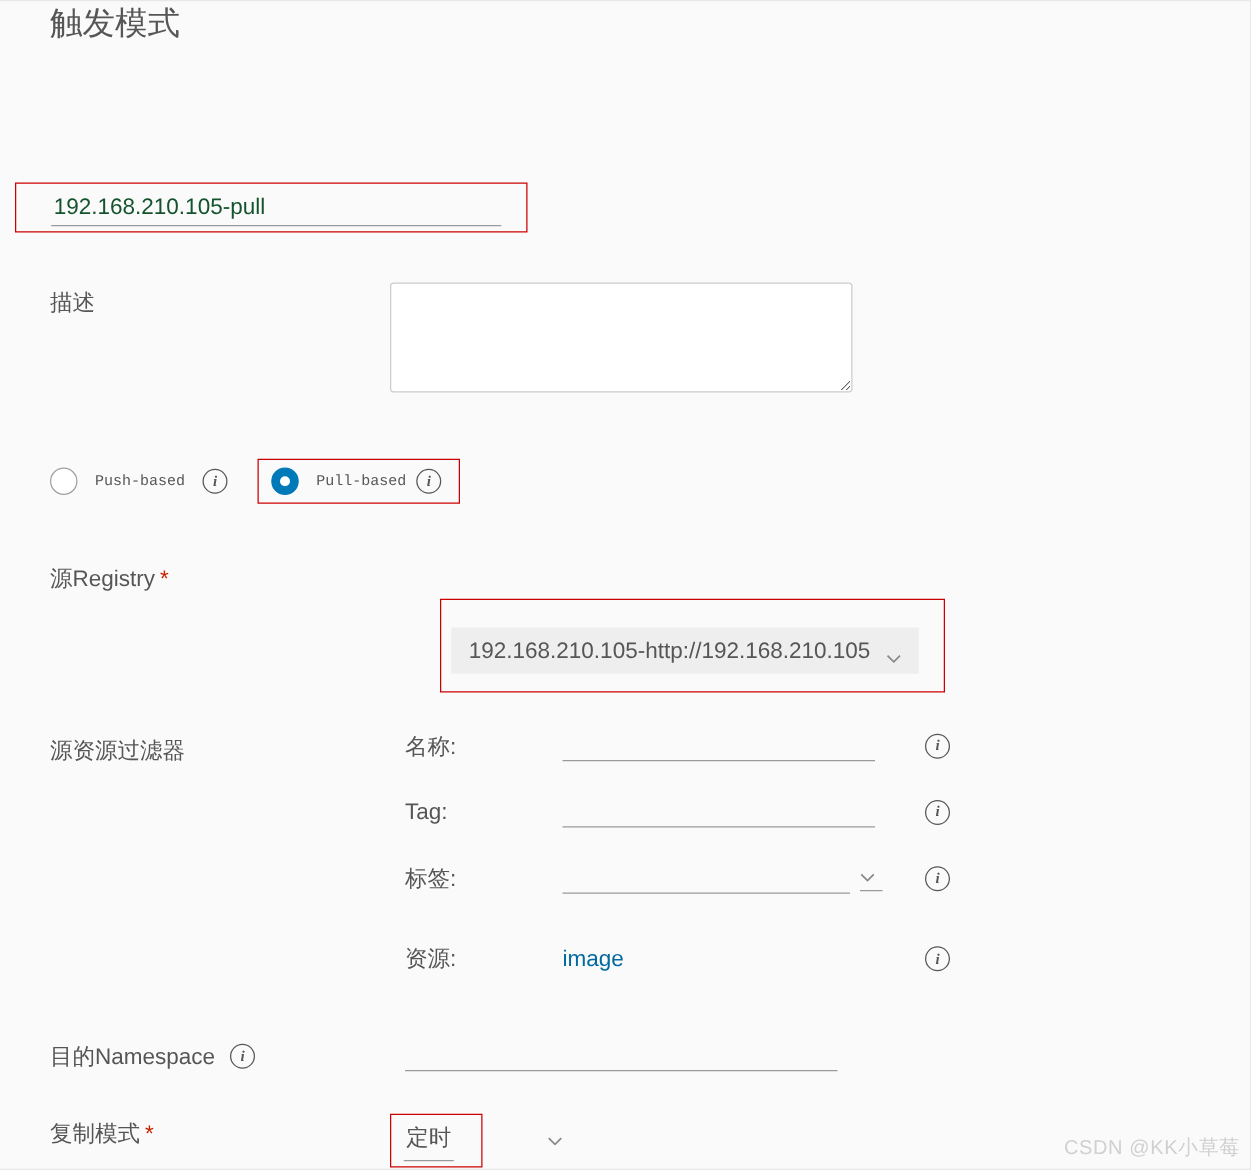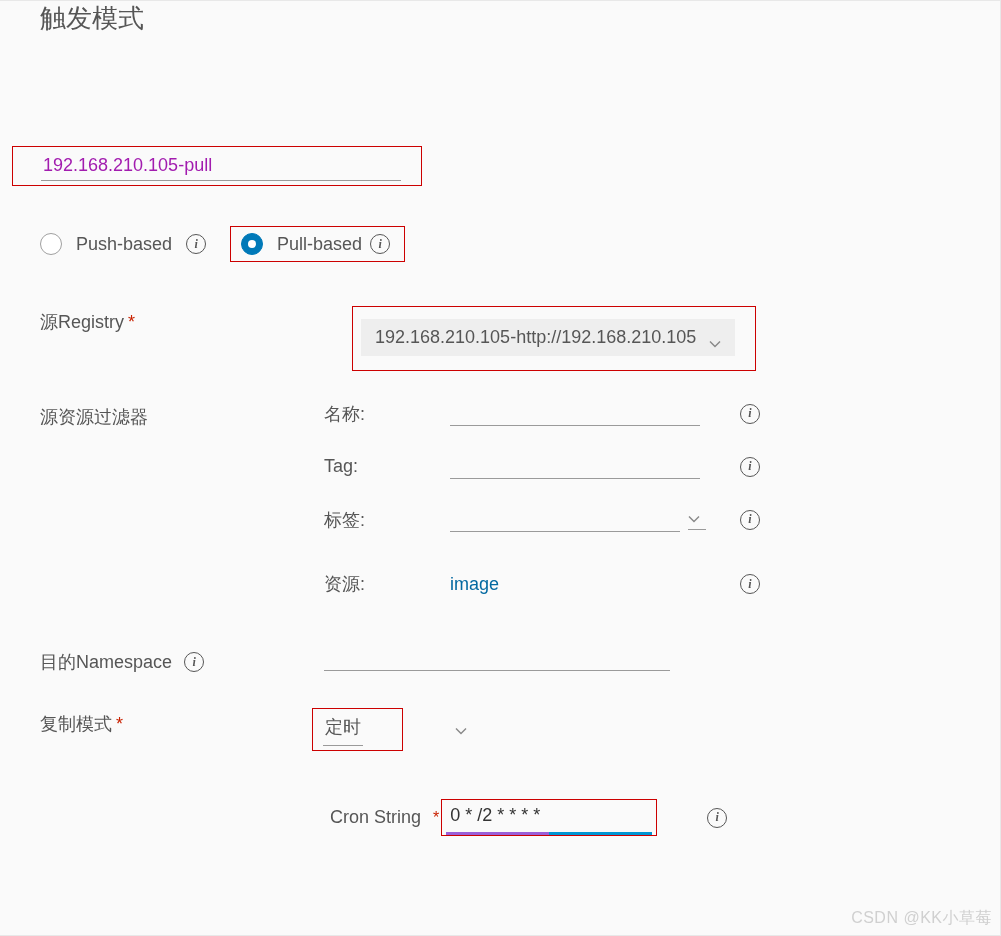--- a/index.html
+++ b/index.html
@@ -43,21 +43,21 @@
       margin-left: 4px;
     }
     .form-control-area {
       flex: 1;
     }
     .text-input {
       border: none;
       border-bottom: 1px solid #9a9a9a;
       background: transparent;
       font-size: 18px;
-      color: #a21caf;
+      color: #14532d;
       padding: 4px 2px;
       width: 360px;
       outline: none;
     }
     .textarea-input {
       width: 370px;
       height: 88px;
       border: 1px solid #ccc;
       border-radius: 3px;
       background: #fff;
@@ -97,22 +97,23 @@
       border-color: #0079b8;
       background: #0079b8;
     }
     .radio-circle.selected .radio-dot {
       width: 8px;
       height: 8px;
       background: #fff;
       border-radius: 50%;
     }
     .radio-label {
-      font-size: 18px;
-      color: #565656;
+      font-size: 12px;
+      color: #565656;
+      font-family: Liberation Mono, monospace;
     }
     .info-icon {
       width: 20px;
       height: 20px;
       border: 1.5px solid #565656;
       border-radius: 50%;
       display: inline-flex;
       align-items: center;
       justify-content: center;
       font-size: 12px;
@@ -126,22 +127,23 @@
     .highlight-box-2 {
       border: 1px solid #cc0000;
       display: inline-flex;
       align-items: center;
       gap: 8px;
       padding: 6px 14px 6px 10px;
     }
     .select-wrap {
       border: 1px solid #cc0000;
       display: inline-block;
-      padding: 12px 20px 14px 8px;
+      padding: 22px 20px 14px 8px;
       margin-left: -8px;
+      margin-top: 32px;
     }
     .select-box {
       background: #eeeeee;
       padding: 8px 14px;
       width: 374px;
       display: flex;
       align-items: center;
       justify-content: space-between;
       font-size: 18px;
       color: #565656;
@@ -199,21 +201,21 @@
     .filter-section {
       padding-left: 12px;
     }
     .trigger-wrap {
       display: flex;
       align-items: center;
       gap: 52px;
     }
     .trigger-select-box {
       border: 1px solid #cc0000;
-      padding: 4px 39px 4px 10px;
+      padding: 4px 22px 4px 10px;
       display: inline-block;
     }
     .trigger-select-inner {
       border-bottom: 1px solid #9a9a9a;
       padding: 2px 2px 6px 2px;
       font-size: 18px;
       color: #565656;
       display: inline-block;
     }
     .trigger-chevron svg {
@@ -280,20 +282,26 @@
   <h1 class="page-title">触发模式</h1>
 
   <div class="form-row">
     <div class="form-control-area">
       <span class="highlight-box-1">
         <input type="text" class="text-input" value="192.168.210.105-pull" style="">
       </span>
     </div>
   </div>
 
+  <div class="form-row" style="margin-bottom:48px;">
+    <div class="form-label">描述</div>
+    <div class="form-control-area">
+      <textarea class="textarea-input" style=""></textarea>
+    </div>
+  </div>
 
   <div class="form-row" style="margin-bottom:44px;">
     <div class="form-control-area">
       <div class="radio-row">
         <div class="radio-option">
           <div class="radio-circle"></div>
           <span class="radio-label">Push-based</span>
           <span class="info-icon">i</span>
         </div>
         <div class="highlight-box-2">
@@ -361,21 +369,21 @@
       <div class="filter-row" style="margin-bottom:0;margin-top:40px;">
         <div class="filter-row-flex">
           <div class="filter-label">资源:</div>
           <div class="filter-value">image</div>
           <span class="info-icon filter-info">i</span>
         </div>
       </div>
     </div>
   </div>
 
-  <div class="form-row" style="margin-bottom:34px;">
+  <div class="form-row" style="margin-bottom:34px;align-items:flex-end;">
     <div class="form-label" style="display:flex;align-items:center;gap:12px;">
       <span>目的Namespace</span>
       <span class="info-icon">i</span>
     </div>
     <div class="form-control-area" style="padding-left:12px;">
       <input class="ns-input" style="">
     </div>
   </div>
 
   <div class="form-row" style="margin-bottom:0;">

